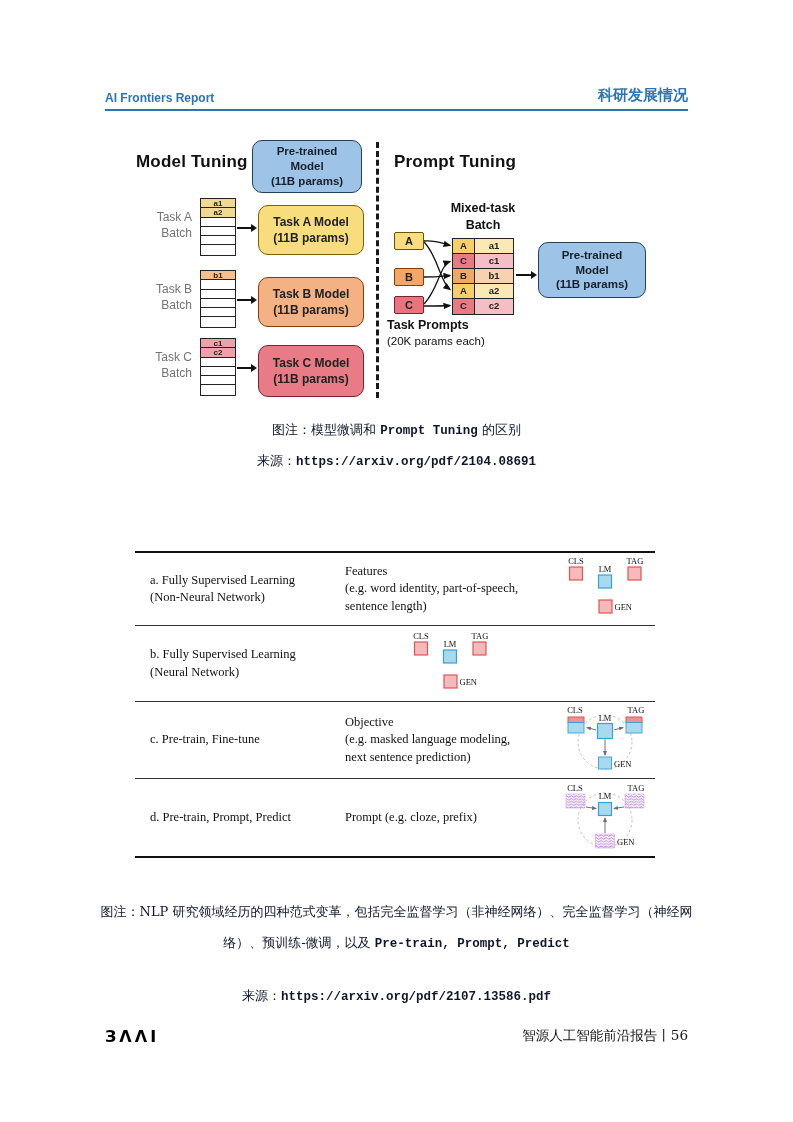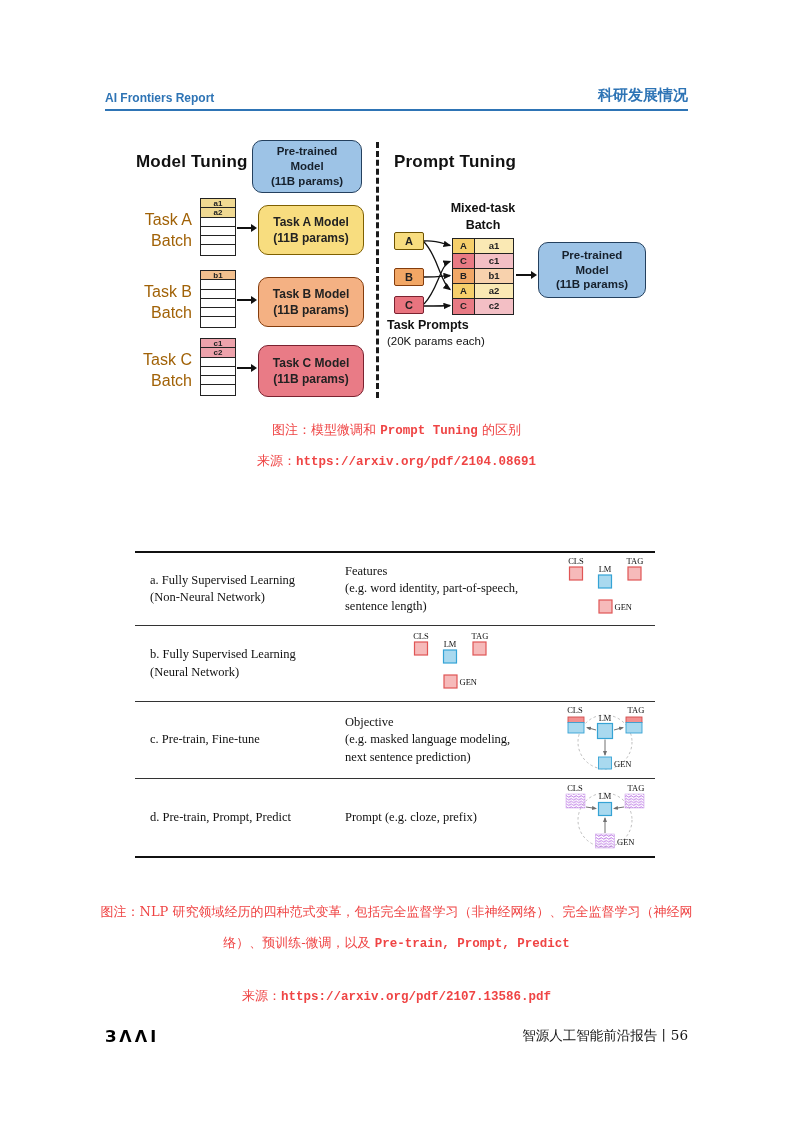--- a/index.html
+++ b/index.html
@@ -21,21 +21,21 @@
   .bluebox { position:absolute; background:#9dc3e6; border:1.6px solid #24405e; border-radius:10px;
              display:flex; flex-direction:column; justify-content:center; align-items:center;
              text-align:center; font-size:11.5px; font-weight:600; color:#16202c; line-height:1.3; }
   .modelbox { position:absolute; border-radius:10px; display:flex; flex-direction:column;
               justify-content:center; align-items:center; font-size:12px; font-weight:600;
               line-height:1.35; color:#222; border:1.6px solid #555; text-align:center; }
   .modelbox.yellow { background:#f8dd7f; border-color:#7f6000; }
   .modelbox.orange { background:#f4b183; border-color:#843c0c; }
   .modelbox.red    { background:#e97b86; border-color:#7b2230; }
 
-  .task-label { position:absolute; width:62px; text-align:right; font-size:16px; line-height:1.3; color:#a16207; }
+  .task-label { position:absolute; width:62px; text-align:right; font-size:12px; line-height:1.3; color:#737373; }
   .batch-table { position:absolute; width:36px; border:1.5px solid #222; background:#fff; }
   .batch-row { height:9.3px; border-bottom:1px solid #222; font-size:8px; font-weight:bold;
                text-align:center; line-height:9px; color:#222; }
   .batch-row:last-child { border-bottom:none; }
   .fillA { background:#f0d992; }
   .fillB { background:#f3c08e; }
   .fillC { background:#eda2ab; }
 
   .arrow { position:absolute; height:1.6px; background:#111; }
   .arrow::after { content:""; position:absolute; right:-6px; top:-3.4px; width:0; height:0;
@@ -59,21 +59,21 @@
                 text-align:center; line-height:13.5px; color:#222; }
   .mcell-item { flex:1; font-size:9.5px; font-weight:bold; text-align:center; line-height:13.5px; color:#222; }
   .bgA { background:#f6cf6b; }  .bgAl { background:#fae9b4; }
   .bgB { background:#f1a766; }  .bgBl { background:#f8d2ad; }
   .bgC { background:#e87a84; }  .bgCl { background:#f3bfc5; }
 
   .task-prompts { position:absolute; left:257px; top:179px; font-size:12.5px; font-weight:600; line-height:1.3; }
   .task-prompts .sub { font-size:11.5px; font-weight:400; }
 
   
-  .cap { position:absolute; left:0; width:793px; text-align:center; font-size:13px; color:#ef4444;
+  .cap { position:absolute; left:0; width:793px; text-align:center; font-size:13px; color:#0f172a;
          font-family:"DejaVu Serif", serif; }
   .cap .mono { font-family:"Liberation Mono", monospace; font-weight:bold; font-size:12.5px; }
 
   
   .ptable { position:absolute; left:135px; top:551px; width:520px; border-top:2.5px solid #111;
             border-bottom:2.5px solid #111; font-family:"Liberation Serif", serif; color:#111; }
   .ptable-header { display:grid; grid-template-columns:210px 210px 100px; height:25px;
                    border-bottom:1.6px solid #111; align-items:center; font-weight:bold; font-size:13.5px; }
   .ph-paradigm { padding-left:15px; }
   .prow { display:grid; grid-template-columns:210px 210px 100px; border-bottom:1.2px solid #333;

